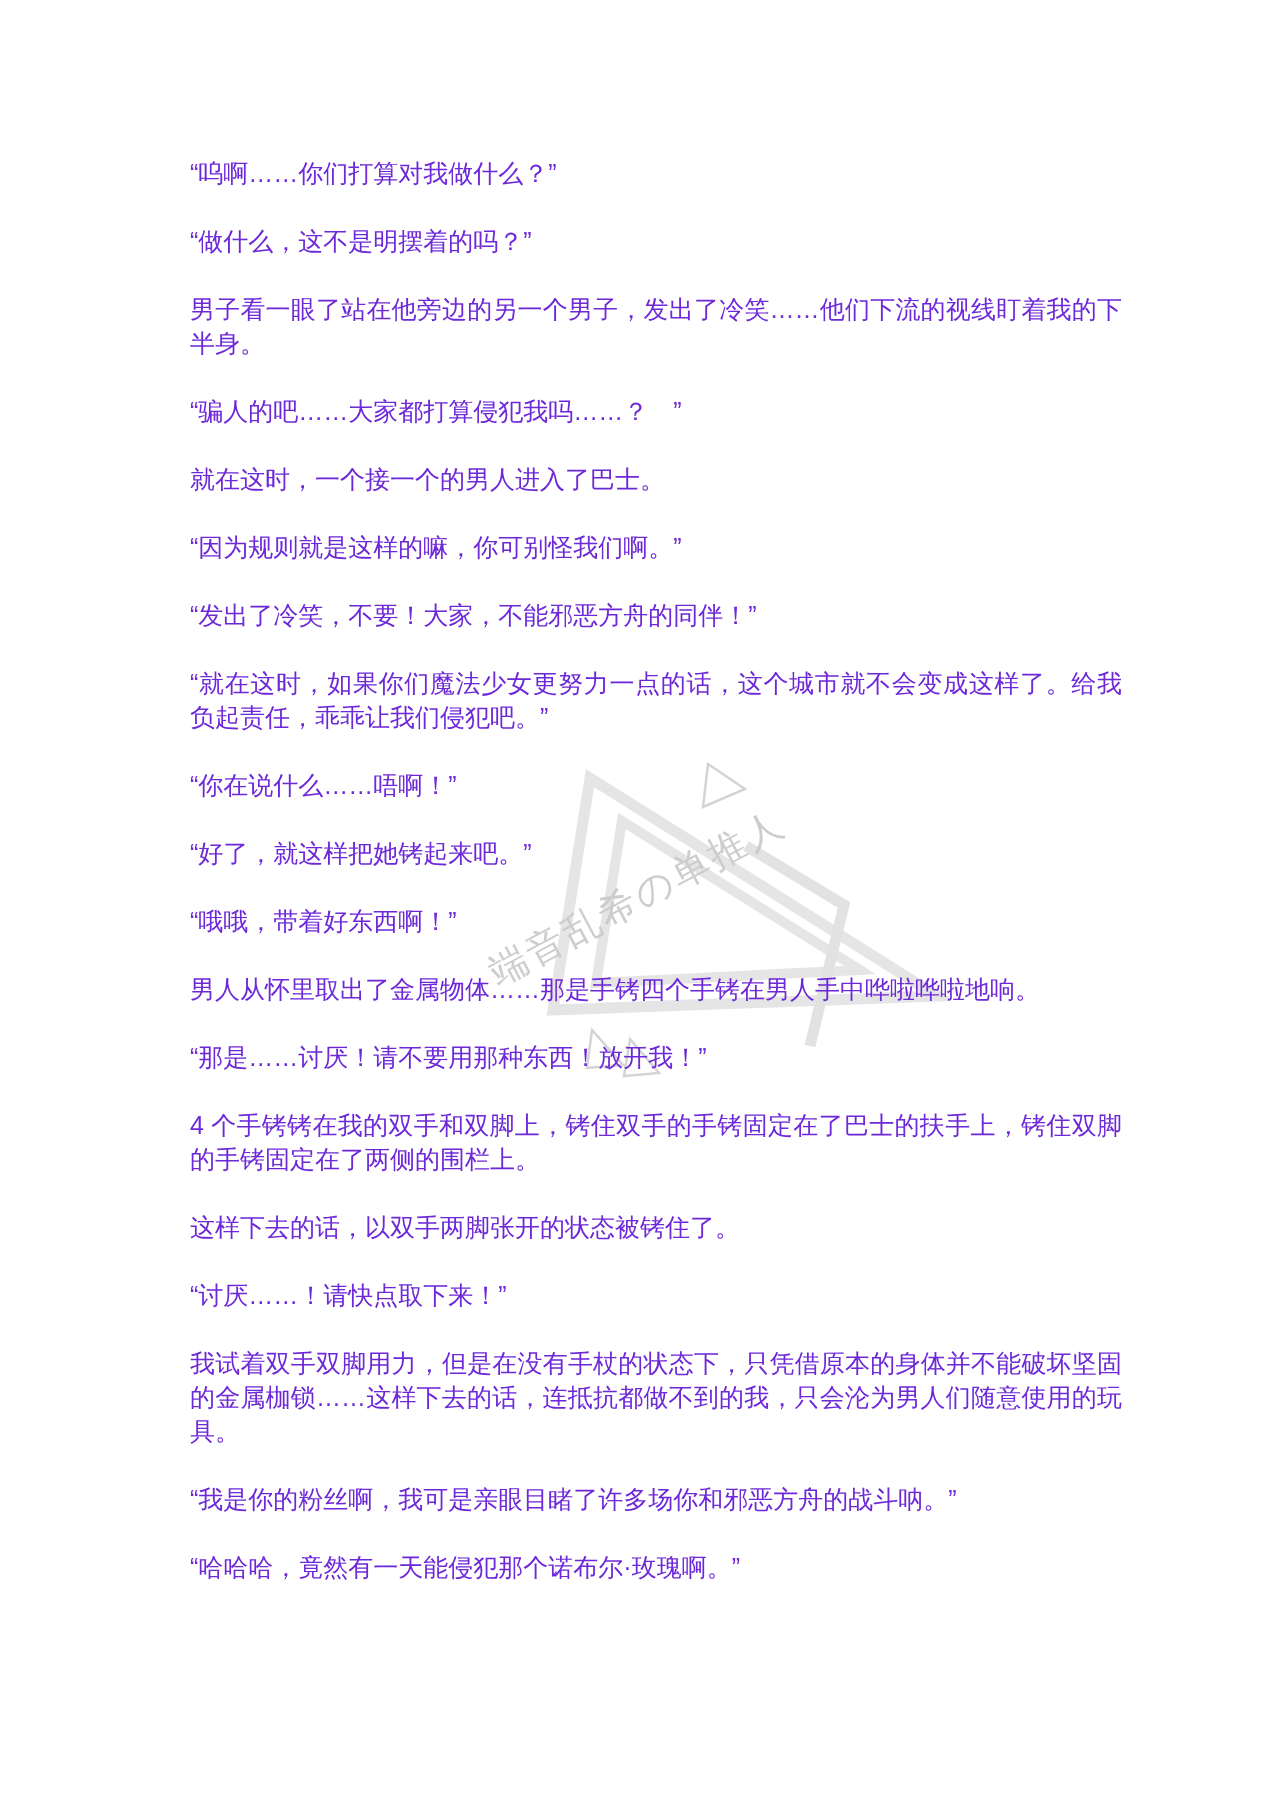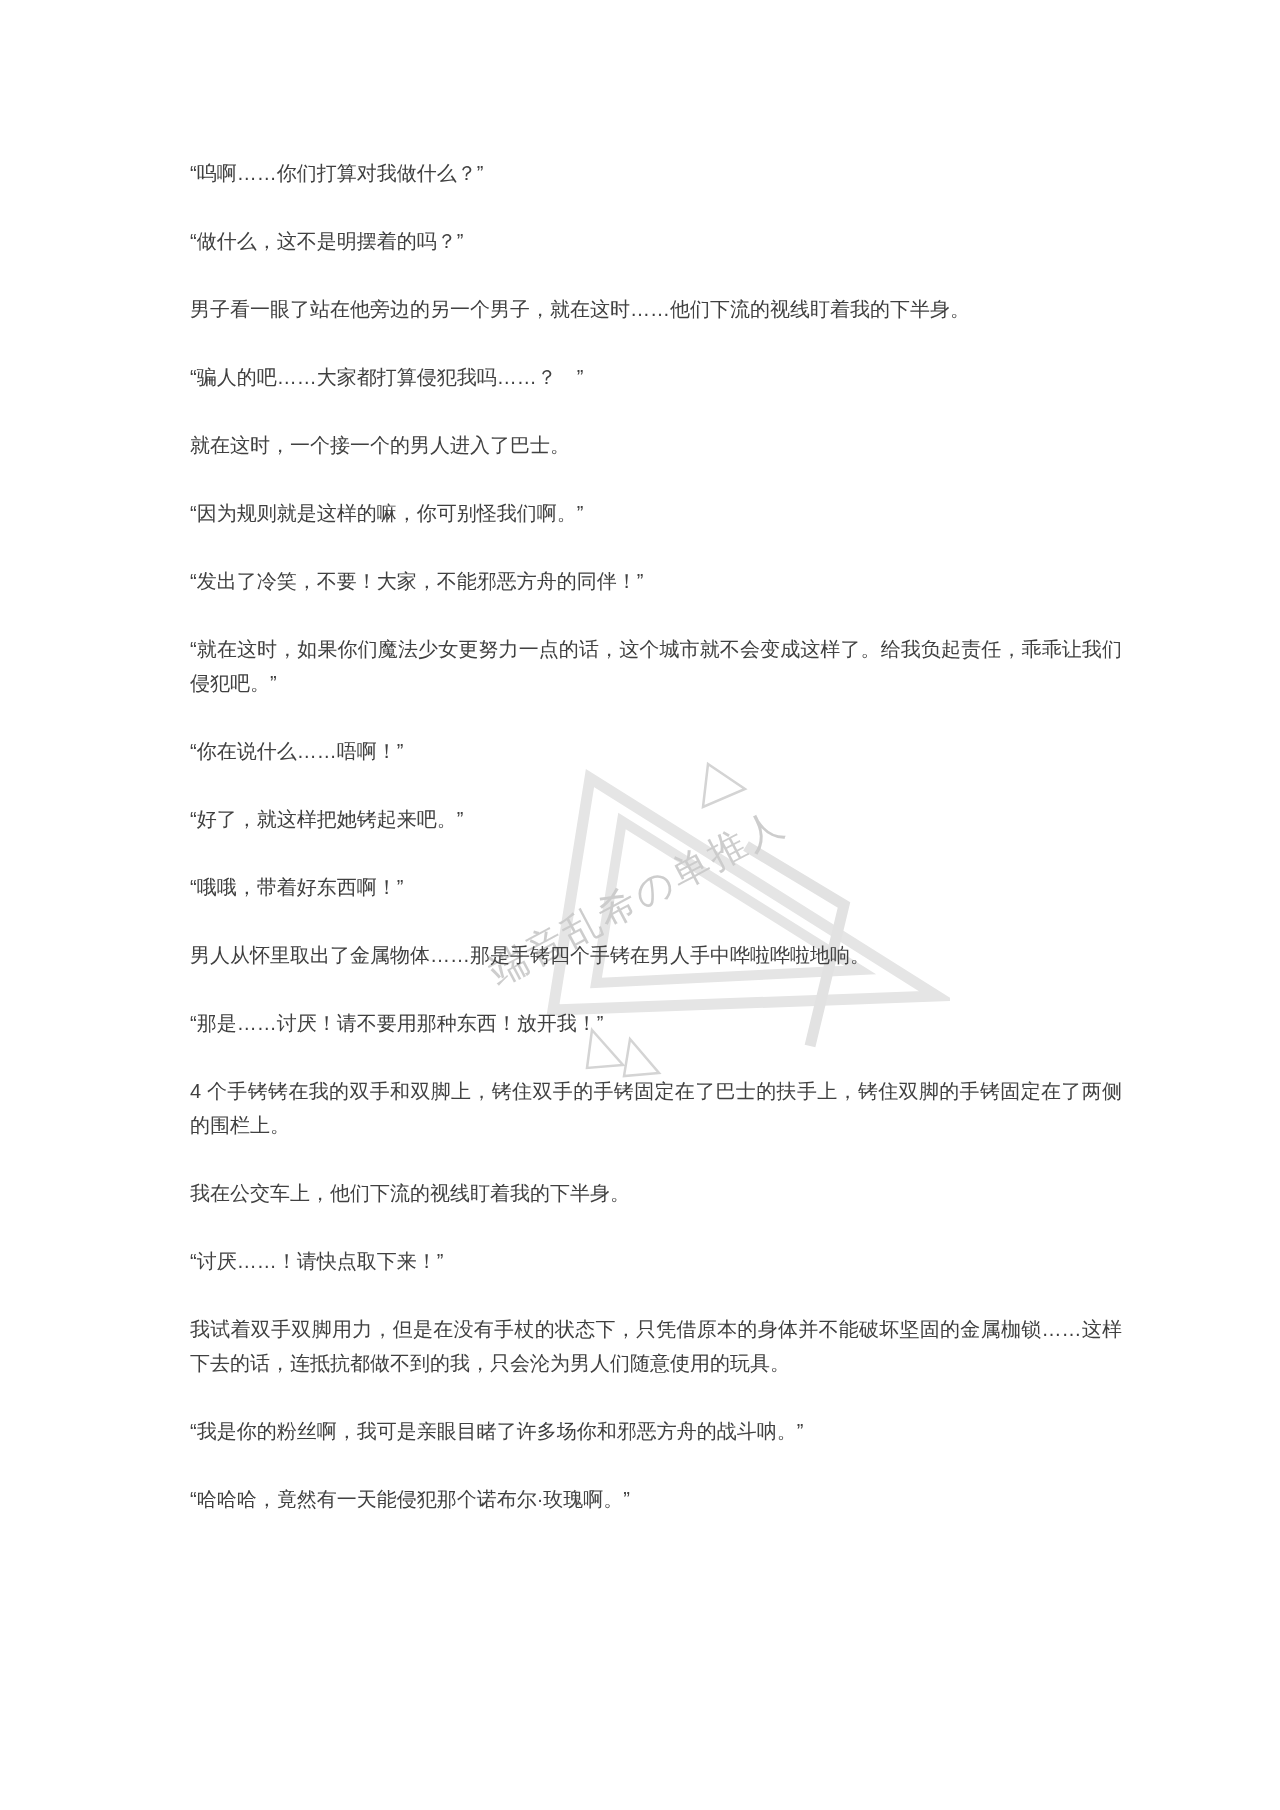--- a/index.html
+++ b/index.html
@@ -16,22 +16,22 @@
     overflow: hidden;
     font-family: "Liberation Sans", sans-serif;
   }
   .doc-content {
     position: relative;
     z-index: 1;
     box-sizing: border-box;
     width: 100%;
     height: 100%;
     padding: 156px 158px 0 190px;
-    color: #404040;
-    font-size: 20px;
+    color: #6d28d9;
+    font-size: 25px;
     line-height: 34px;
     text-align: justify;
   }
   .doc-content p {
     margin: 0 0 34px 0;
     word-break: break-word;
   }
   .watermark {
     position: absolute;
     left: 440px;
@@ -73,32 +73,32 @@
       <polygon points="152,412 183,447 147,450" fill="none" stroke="#d4d4d4" stroke-width="2.5"></polygon>
       <polygon points="190,421 219,455 184,458" fill="none" stroke="#d4d4d4" stroke-width="2.5"></polygon>
 
       <text class="wm-text" x="58" y="368" transform="rotate(-28 58 368)">端音乱希の单推人</text>
     </svg>
   </div>
 
   <div class="doc-content">
     <p>“呜啊……你们打算对我做什么？”</p>
     <p>“做什么，这不是明摆着的吗？”</p>
-    <p>男子看一眼了站在他旁边的另一个男子，就在这时……他们下流的视线盯着我的下半身。</p>
+    <p>男子看一眼了站在他旁边的另一个男子，发出了冷笑……他们下流的视线盯着我的下半身。</p>
     <p>“骗人的吧……大家都打算侵犯我吗……？　”</p>
     <p>就在这时，一个接一个的男人进入了巴士。</p>
     <p>“因为规则就是这样的嘛，你可别怪我们啊。”</p>
     <p>“发出了冷笑，不要！大家，不能邪恶方舟的同伴！”</p>
     <p>“就在这时，如果你们魔法少女更努力一点的话，这个城市就不会变成这样了。给我负起责任，乖乖让我们侵犯吧。”</p>
     <p>“你在说什么……唔啊！”</p>
     <p>“好了，就这样把她铐起来吧。”</p>
     <p>“哦哦，带着好东西啊！”</p>
     <p>男人从怀里取出了金属物体……那是手铐四个手铐在男人手中哗啦哗啦地响。</p>
     <p>“那是……讨厌！请不要用那种东西！放开我！”</p>
     <p>4 个手铐铐在我的双手和双脚上，铐住双手的手铐固定在了巴士的扶手上，铐住双脚的手铐固定在了两侧的围栏上。</p>
-    <p>我在公交车上，他们下流的视线盯着我的下半身。</p>
+    <p>这样下去的话，以双手两脚张开的状态被铐住了。</p>
     <p>“讨厌……！请快点取下来！”</p>
     <p>我试着双手双脚用力，但是在没有手杖的状态下，只凭借原本的身体并不能破坏坚固的金属枷锁……这样下去的话，连抵抗都做不到的我，只会沦为男人们随意使用的玩具。</p>
     <p>“我是你的粉丝啊，我可是亲眼目睹了许多场你和邪恶方舟的战斗呐。”</p>
     <p>“哈哈哈，竟然有一天能侵犯那个诺布尔·玫瑰啊。”</p>
   </div>
 
 </div>
 
 </body></html>

